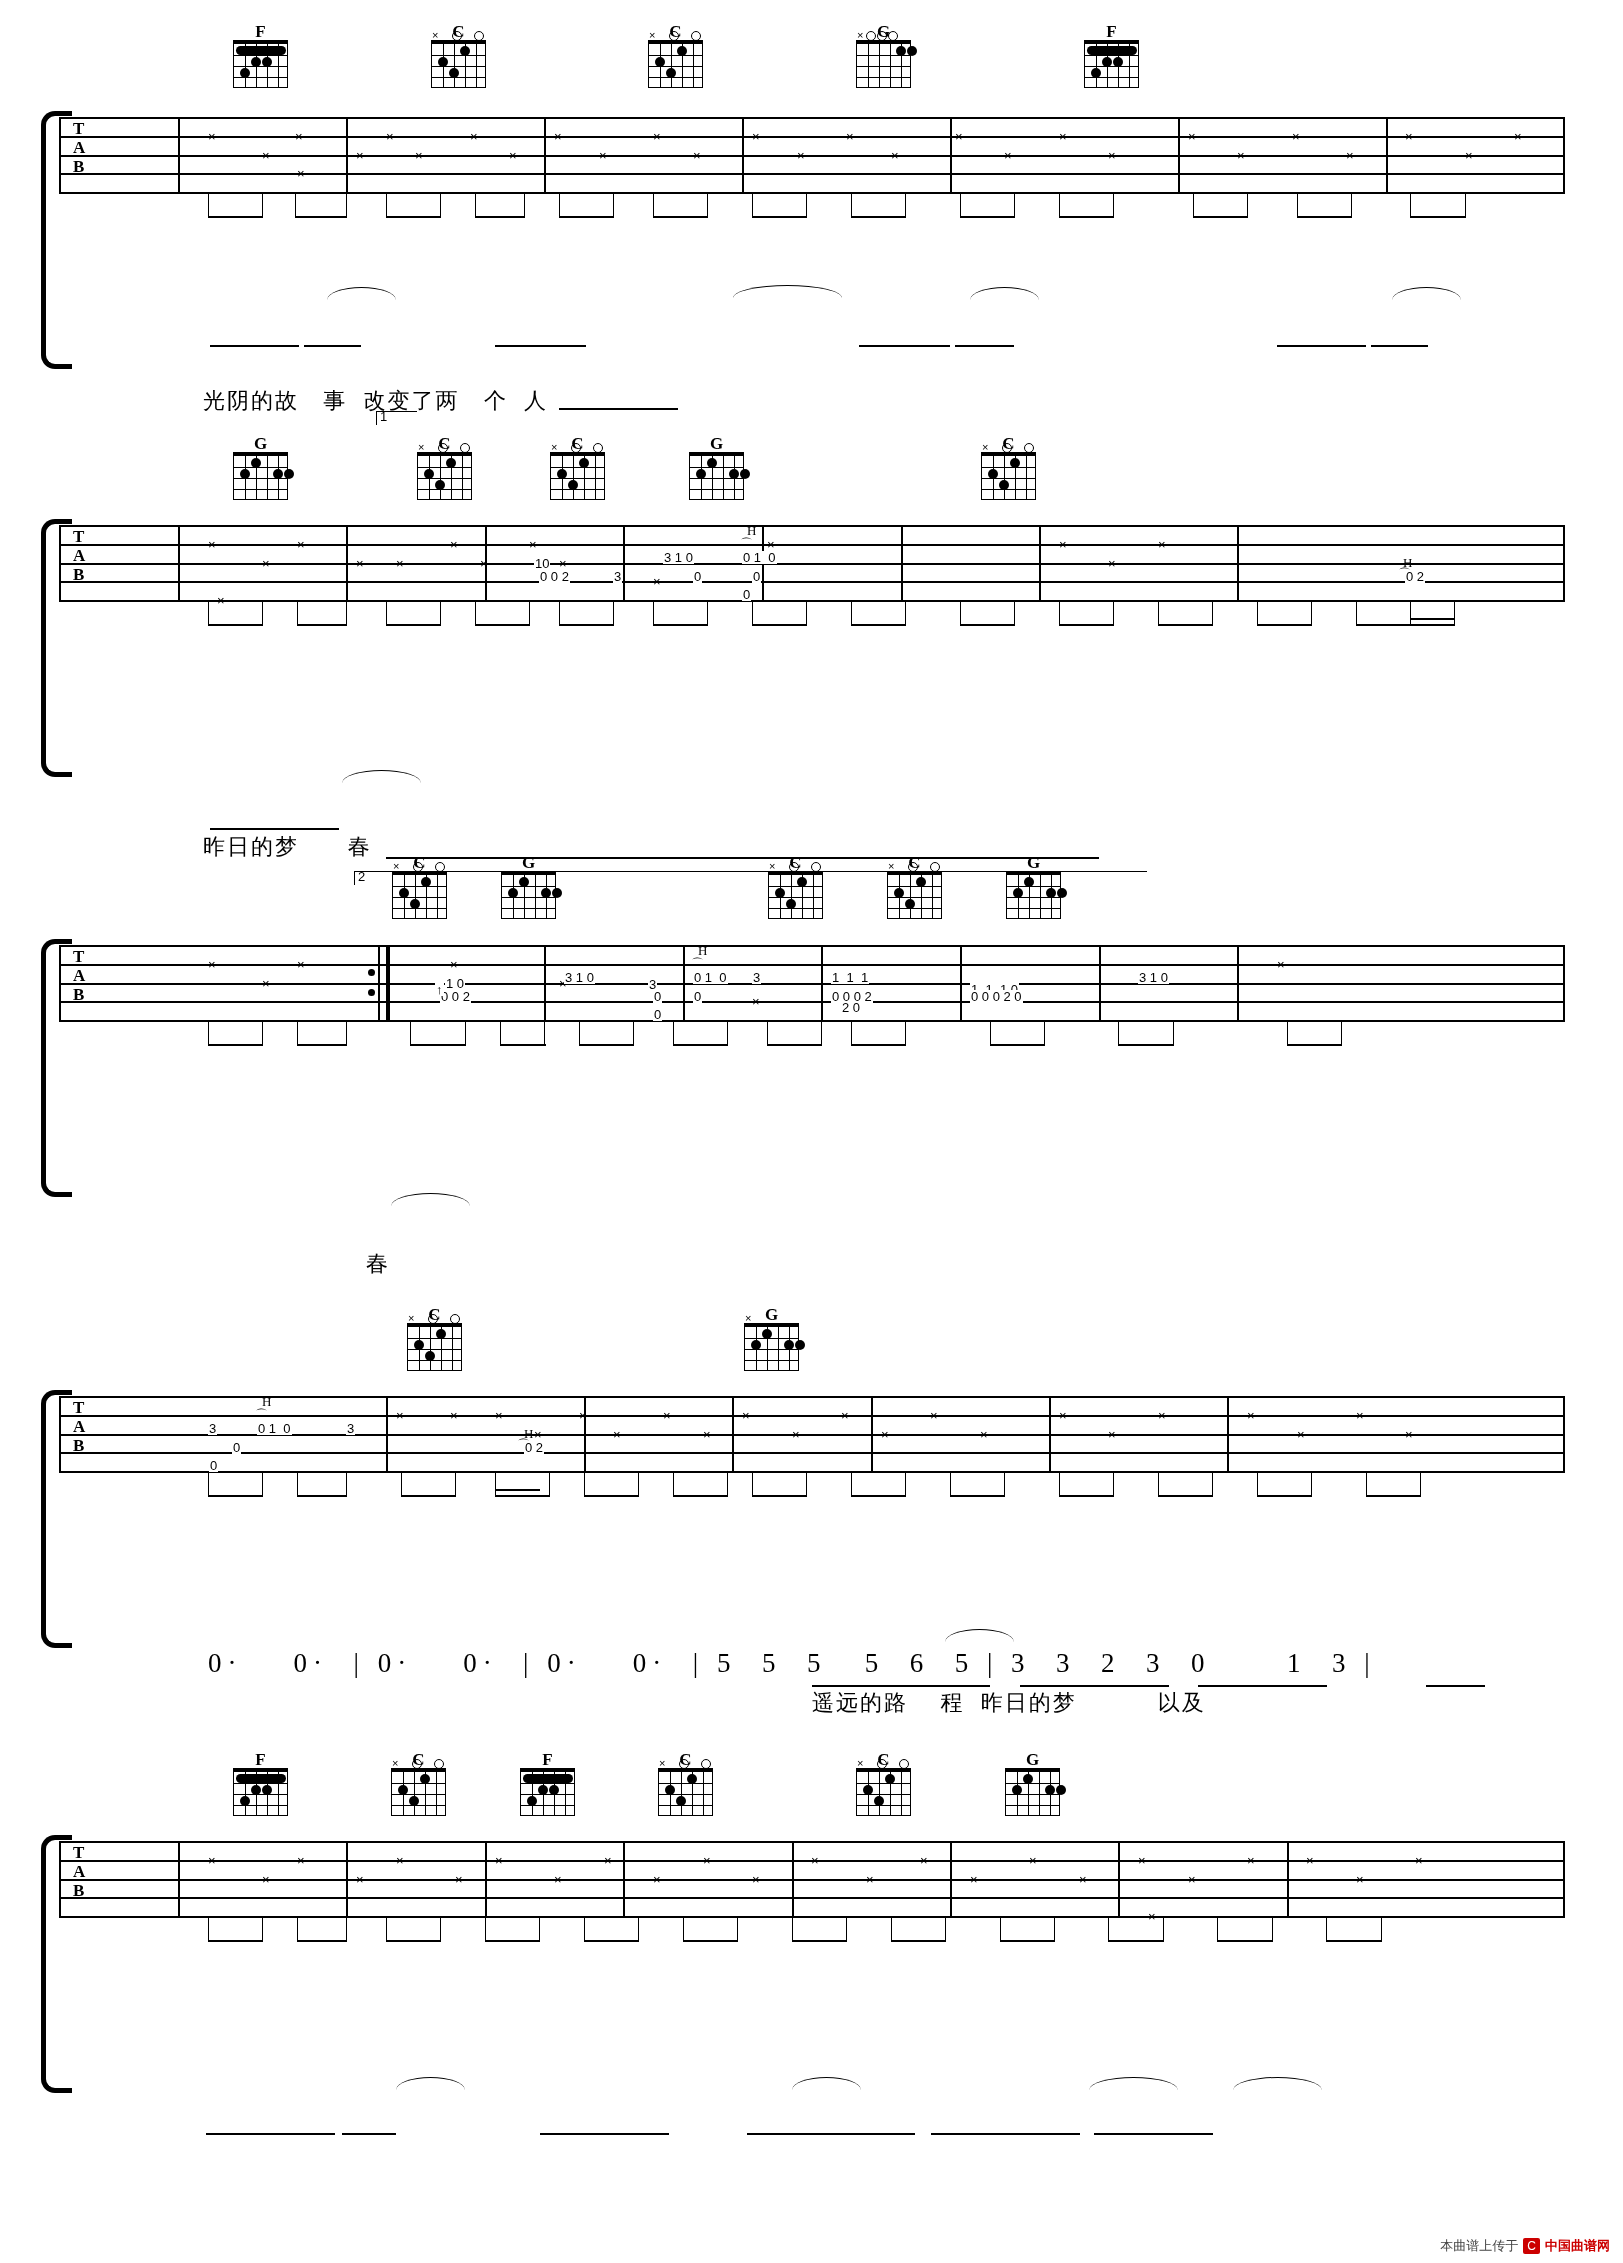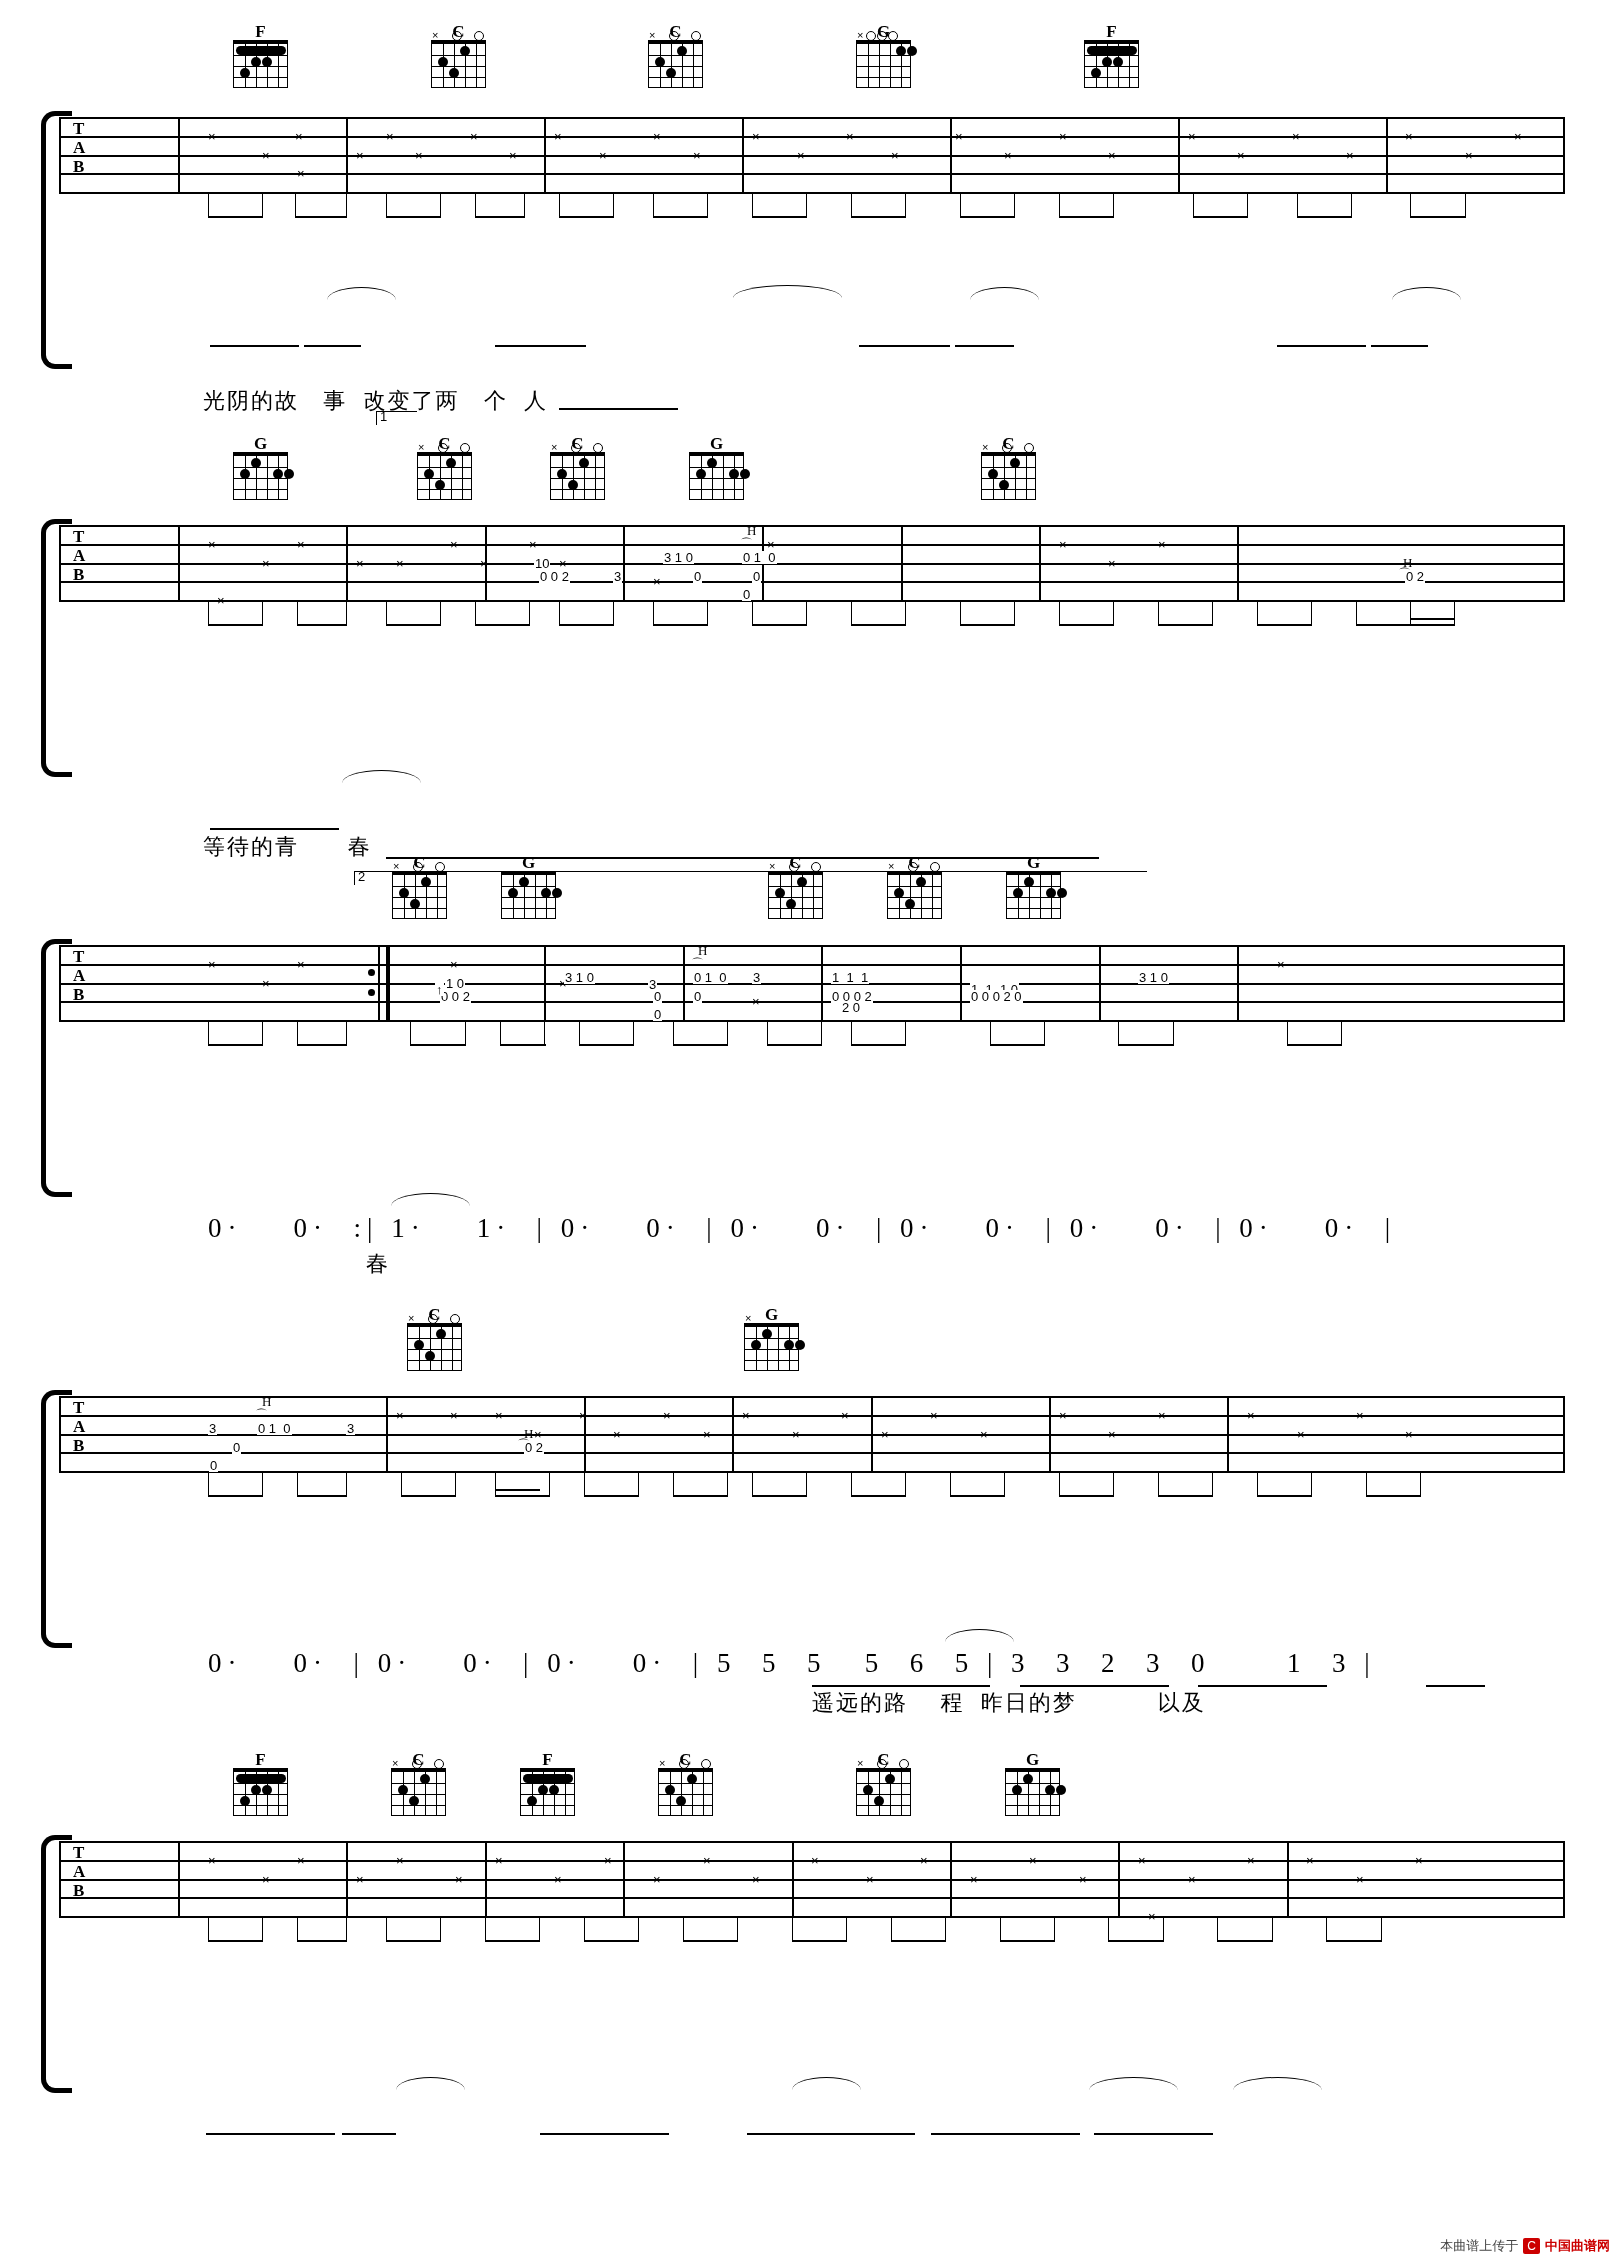--- a/index.html
+++ b/index.html
@@ -450,21 +450,21 @@
       <div class="open" style="left:20px;"></div>
         <div class="open" style="left:42px;"></div>
       <div class="dot" style="left:28px;top:2px;"></div>
       <div class="dot" style="left:6px;top:13px;"></div>
       <div class="dot" style="left:17px;top:24px;"></div>
     </div>
   </div>
 
   <div class="underline" style="left:210px;top:828px;width:129px;"></div>
   <div class="tie" style="left:342px;top:770px;width:79px;"></div>
-  <div class="lyr" style="left:203px;top:832px;letter-spacing:2px;">等待的青      春</div>
+  <div class="lyr" style="left:203px;top:832px;letter-spacing:2px;">昨日的梦      春</div>
   <div class="underline" style="left:386px;top:857px;width:713px;"></div>
   <div class="repeatbox" style="left:354px;top:871px;width:792px;">
     <span>2</span>
   </div>
 
   <div class="system" style="top:945px;">
     <div class="brace"></div>
     <div class="stafflines">
       <div class="ln"></div>
         <div class="ln"></div>
@@ -633,21 +633,20 @@
       <div class="h" style="top:11px;"></div>
         <div class="h" style="top:22px;"></div>
         <div class="h" style="top:33px;"></div>
       <div class="dot" style="left:6px;top:13px;"></div>
       <div class="dot" style="left:17px;top:2px;"></div>
       <div class="dot" style="left:39px;top:13px;"></div>
       <div class="dot" style="left:50px;top:13px;"></div>
     </div>
   </div>
 
-  <div class="jp" style="left:208px;top:1213px;letter-spacing:6px;">0·    0·  :| 1·    1·  | 0·    0·  | 0·    0·  | 0·    0·  | 0·    0·  | 0·    0·  |</div>
   <div class="tie" style="left:391px;top:1193px;width:79px;"></div>
   <div class="lyr" style="left:366px;top:1249px;letter-spacing:2px;">春</div>
 
   <div class="system" style="top:1396px;">
     <div class="brace"></div>
     <div class="stafflines">
       <div class="ln"></div>
         <div class="ln"></div>
         <div class="ln"></div>
         <div class="ln"></div>

